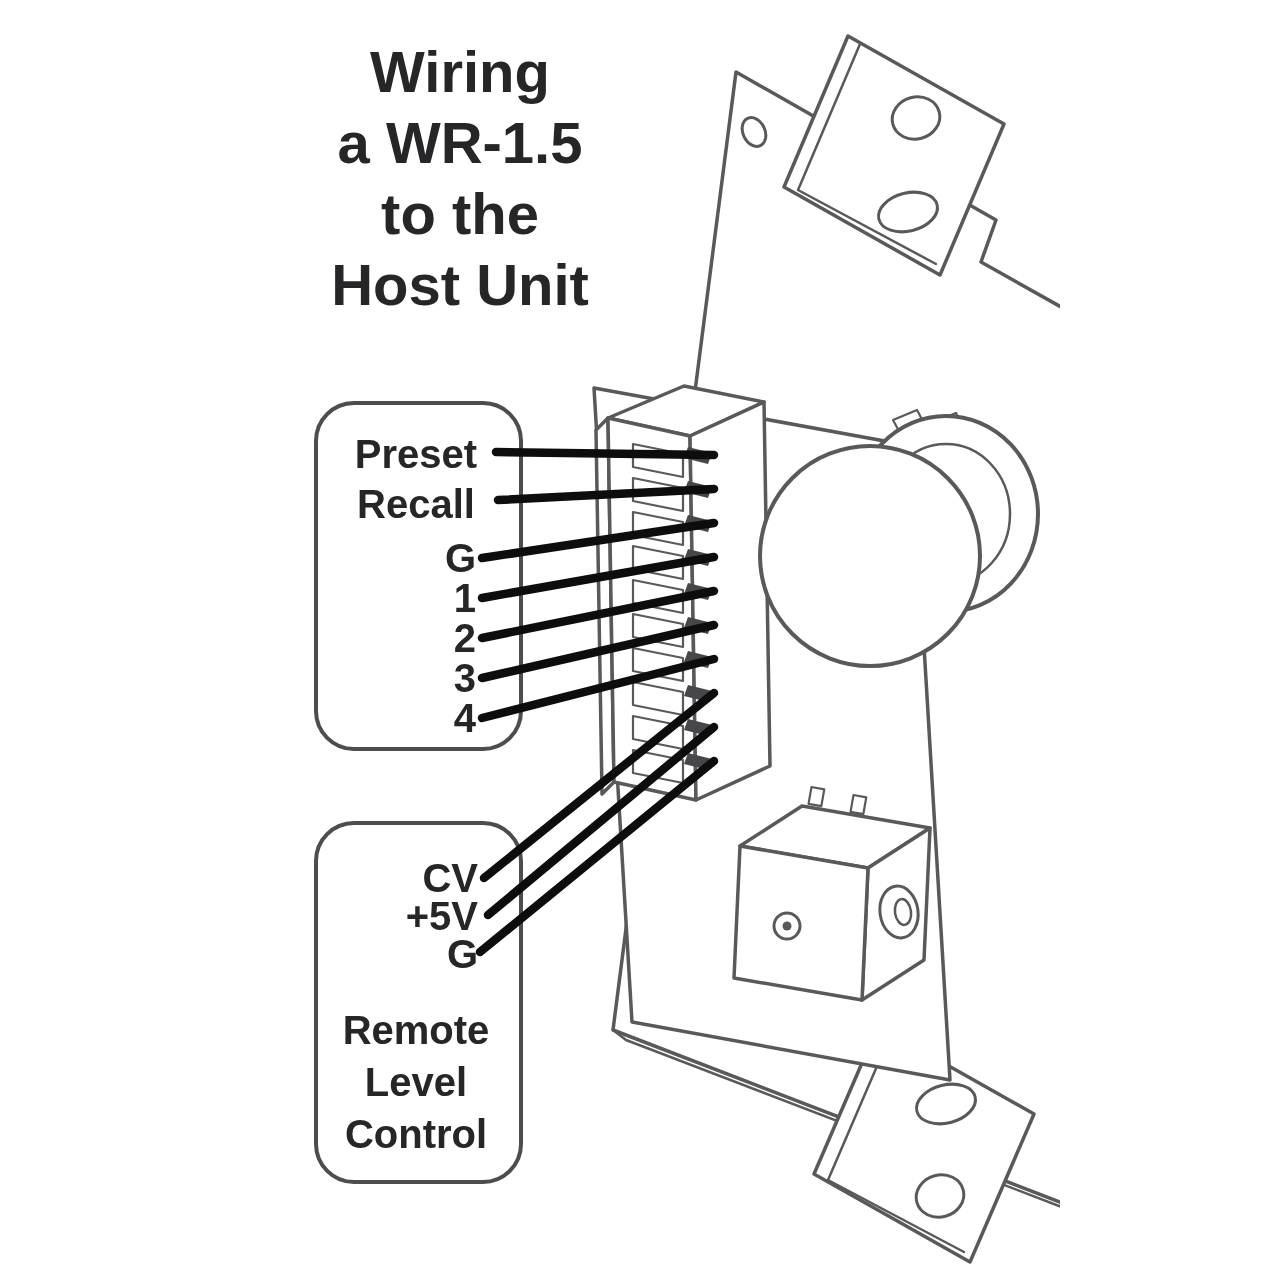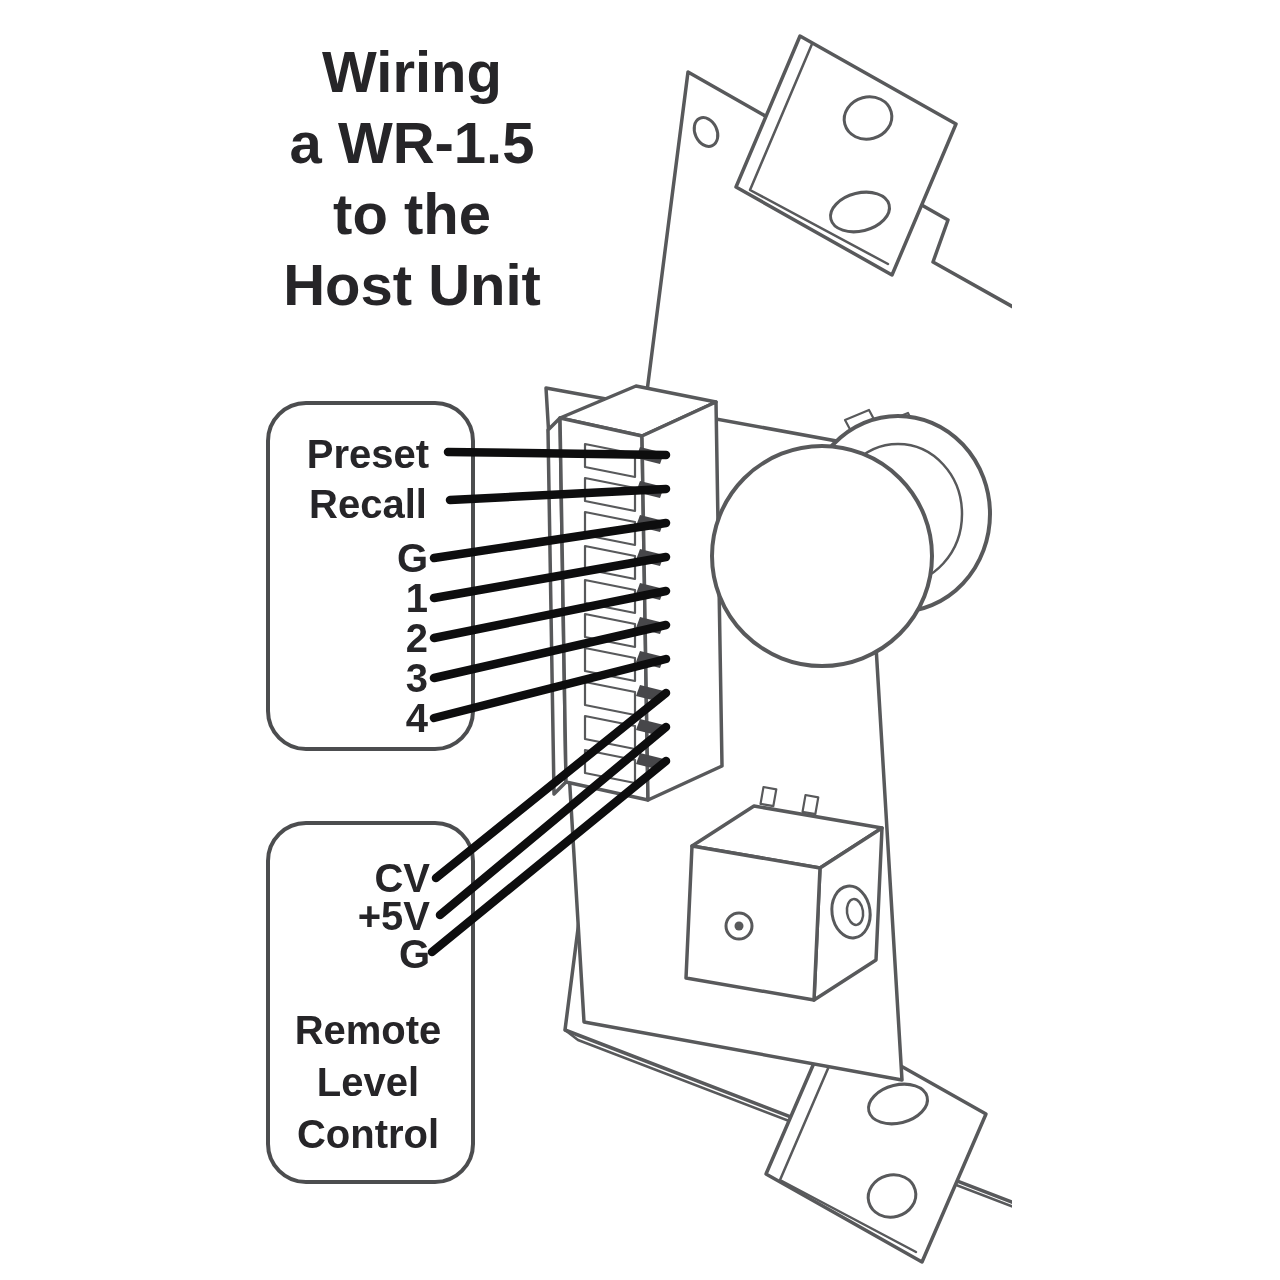--- a/index.html
+++ b/index.html
@@ -1,16 +1,16 @@
 <!DOCTYPE html>
 <html><head>
 <meta charset="utf-8">
 <style>
   html,body{margin:0;padding:0;background:#ffffff;}
-  .stage{width:1012px;height:1280px;position:relative;background:#ffffff;overflow:hidden;}
+  .stage{width:1012px;height:1280px;position:relative;background:#ffffff;overflow:hidden;margin-left:48px;}
   svg{display:block;}
   .ln2{fill:none;stroke:#58595B;stroke-width:2.5;stroke-linejoin:round;stroke-linecap:round;}
   .face{fill:#ffffff;stroke:#58595B;stroke-width:3.5;stroke-linejoin:round;}
   .face4{fill:#ffffff;stroke:#58595B;stroke-width:4;stroke-linejoin:round;}
   .cell{fill:#ffffff;stroke:#58595B;stroke-width:2.2;stroke-linejoin:round;}
   .hole{fill:#ffffff;stroke:#58595B;stroke-width:3;}
   .tooth{fill:#47474A;stroke:none;}
   .wire{fill:none;stroke:#0D0D0E;stroke-width:8.5;stroke-linecap:round;}
   .callout{fill:#ffffff;stroke:#4C4D4F;stroke-width:4;}
   text{font-family:"Liberation Sans", sans-serif;font-weight:700;fill:#262528;}

